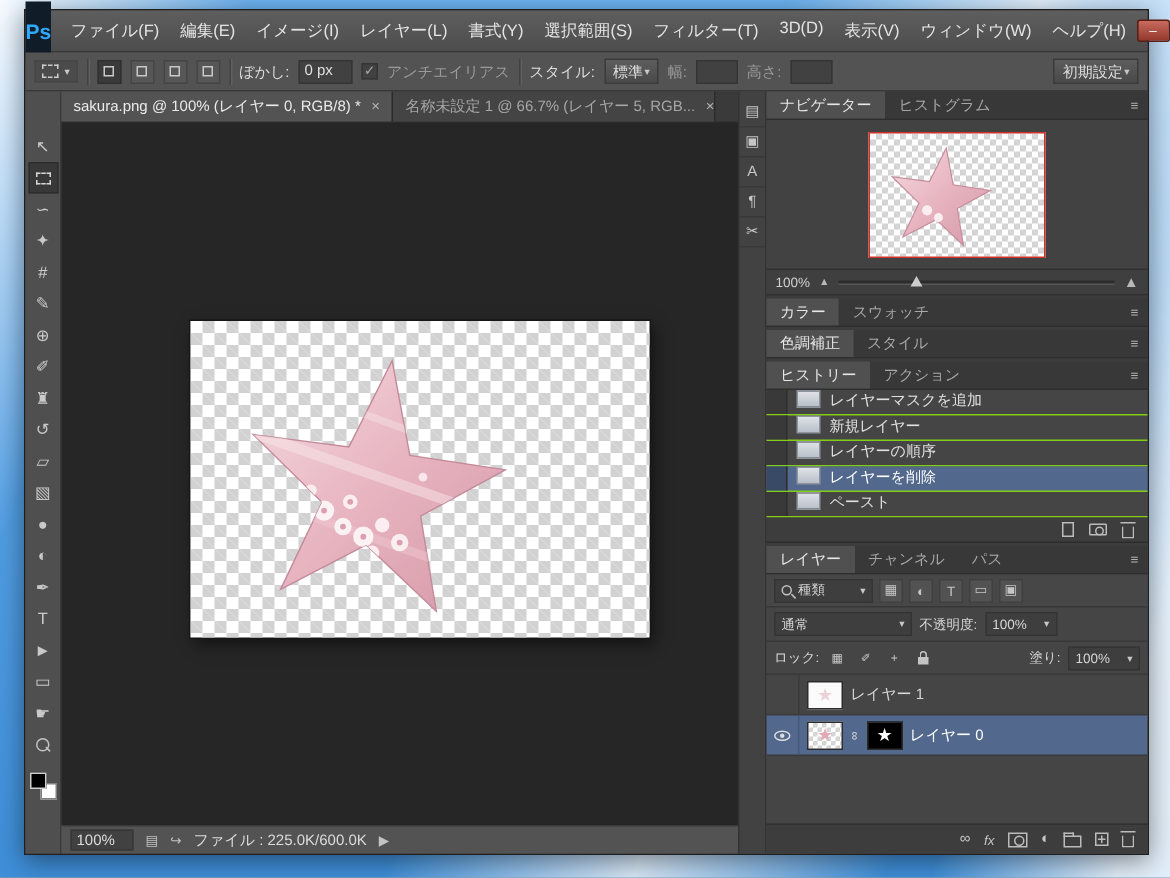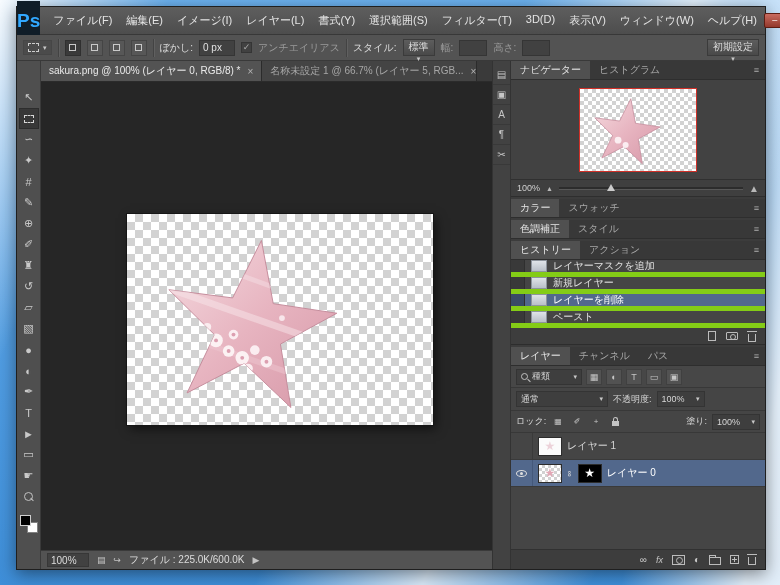--- a/index.html
+++ b/index.html
@@ -15,21 +15,21 @@
     position:relative;
   }
   .window { position:absolute; left:16px; top:6px; width:750px; height:564px;
     background:#535353; border:1px solid #1f1f1f; box-shadow:0 4px 16px rgba(0,0,0,.45);
     display:flex; flex-direction:column; }
 
   
   .titlebar { height:28px; display:flex; align-items:center;
     background:linear-gradient(#5e5e5e,#4d4d4d); border-bottom:1px solid #383838; padding-right:5px; }
   .ps-logo { width:32px; height:40px; background:#101d28; color:var(--logo_blue,#31a8ff);
-    font-weight:bold; font-size:19px; display:flex; align-items:center; justify-content:center; }
+    font-weight:bold; font-size:14px; display:flex; align-items:center; justify-content:center; }
   .menus { display:flex; margin-left:6px; flex:1; }
   .menu-item { padding:4px 7px; font-size:11px; color:#e4e4e4; white-space:nowrap; }
   .win-controls { display:flex; gap:2px; }
   .win-btn { width:22px; height:15px; border-radius:2px; text-align:center; line-height:13px;
     font-size:9px; color:#fff; border:1px solid #5d1d13;
     background:linear-gradient(#c96b5f,var(--close_red,#93382c)); }
 
   
   .optionsbar { height:26px; display:flex; align-items:center; background:#535353;
     border-bottom:1px solid #393939; padding:0 6px; gap:6px; font-size:10px; color:#dedede; }
@@ -39,21 +39,21 @@
   .marquee-mini { width:11px; height:9px; border:1px dashed #cdcdcd; }
   .mode-btn { width:16px; height:16px; display:flex; align-items:center; justify-content:center;
     border:1px solid #454545; background:#575757; }
   .mode-btn.pressed { background:#3a3a3a; border-color:#303030; }
   .mode-glyph { width:7px; height:7px; border:1px solid #c9c9c9; }
   .opt-input { width:36px; height:16px; background:#414141; border:1px solid #353535;
     display:flex; align-items:center; padding:0 3px; font-size:10px; color:#e0e0e0; }
   .checkbox { width:11px; height:11px; background:#414141; border:1px solid #353535;
     color:#aaa; font-size:9px; line-height:9px; text-align:center; }
   .opt-select, .workspace-btn { height:17px; background:linear-gradient(#5d5d5d,#494949);
-    border:1px solid #3b3b3b; display:flex; align-items:center; gap:1px; padding:0 5px; font-size:10px;flex-direction:column; }
+    border:1px solid #3b3b3b; display:flex; align-items:center; gap:1px; padding:0 5px; font-size:10px; }
   .caret { font-size:7px; color:#c8c8c8; }
   .dim { color:#9b9b9b; }
   .spacer { flex:1; }
 
   
   .main { flex:1; display:flex; min-height:0; background:#3c3c3c; }
 
   .toolbar { width:24px; background:#4f4f4f; border-right:1px solid #3a3a3a;
     display:flex; flex-direction:column; align-items:center; padding-top:26px; }
   .tool { width:20px; height:21px; display:flex; align-items:center; justify-content:center;
@@ -107,21 +107,21 @@
   .nav-zoom { height:17px; background:#3f3f3f; border-bottom:1px solid #2e2e2e;
     display:flex; align-items:center; gap:6px; padding:0 6px; font-size:9px; color:#d0d0d0; }
   .nav-slider { flex:1; position:relative; height:12px; }
   .track { position:absolute; left:0; right:0; top:5px; height:2px; background:#2c2c2c; box-shadow:0 1px 0 #585858; }
   .thumbtri { position:absolute; left:26%; top:2px; width:0; height:0;
     border-left:4px solid transparent; border-right:4px solid transparent; border-bottom:7px solid #cccccc; }
   .mt-sm { font-size:7px; color:#b8b8b8; }
   .mt-lg { font-size:10px; color:#b8b8b8; }
 
   .history-list { background:#454545; }
-  .h-row { height:17px; display:flex; align-items:center; border-bottom:5px solid #84cc16; font-size:10px; color:#e0e0e0; }
+  .h-row { height:17px; display:flex; border-bottom:1px solid #84cc16; font-size:10px; color:#e0e0e0; }
   .h-well { width:14px; align-self:stretch; background:#393939; border-right:1px solid #2f2f2f; }
   .h-icon { width:16px; height:12px; margin:0 6px; background:linear-gradient(#dfe3e8,#b9bfc8);
     border:1px solid #8e949d; }
   .h-row.selected { background:var(--selection,#52688c); color:#fff; }
   .h-row.selected .h-well { background:#394a66; }
   .history-bottom { height:17px; background:#3d3d3d; border-bottom:1px solid #2d2d2d;
     display:flex; align-items:center; justify-content:flex-end; gap:10px; padding:0 9px; }
 
   
   .i-page { width:8px; height:10px; border:1px solid #bcbcbc; }
@@ -434,20 +434,25 @@
         <div class="h-row">
           <div class="h-well"></div>
           <div class="h-icon"></div>
           <span>レイヤーマスクを追加</span>
         </div>
         <div class="h-row">
           <div class="h-well"></div>
           <div class="h-icon"></div>
           <span>新規レイヤー</span>
         </div>
+        <div class="h-row">
+          <div class="h-well"></div>
+          <div class="h-icon"></div>
+          <span>レイヤーの順序</span>
+        </div>
         <div class="h-row selected">
           <div class="h-well"></div>
           <div class="h-icon"></div>
           <span>レイヤーを削除</span>
         </div>
         <div class="h-row">
           <div class="h-well"></div>
           <div class="h-icon"></div>
           <span>ペースト</span>
         </div>

